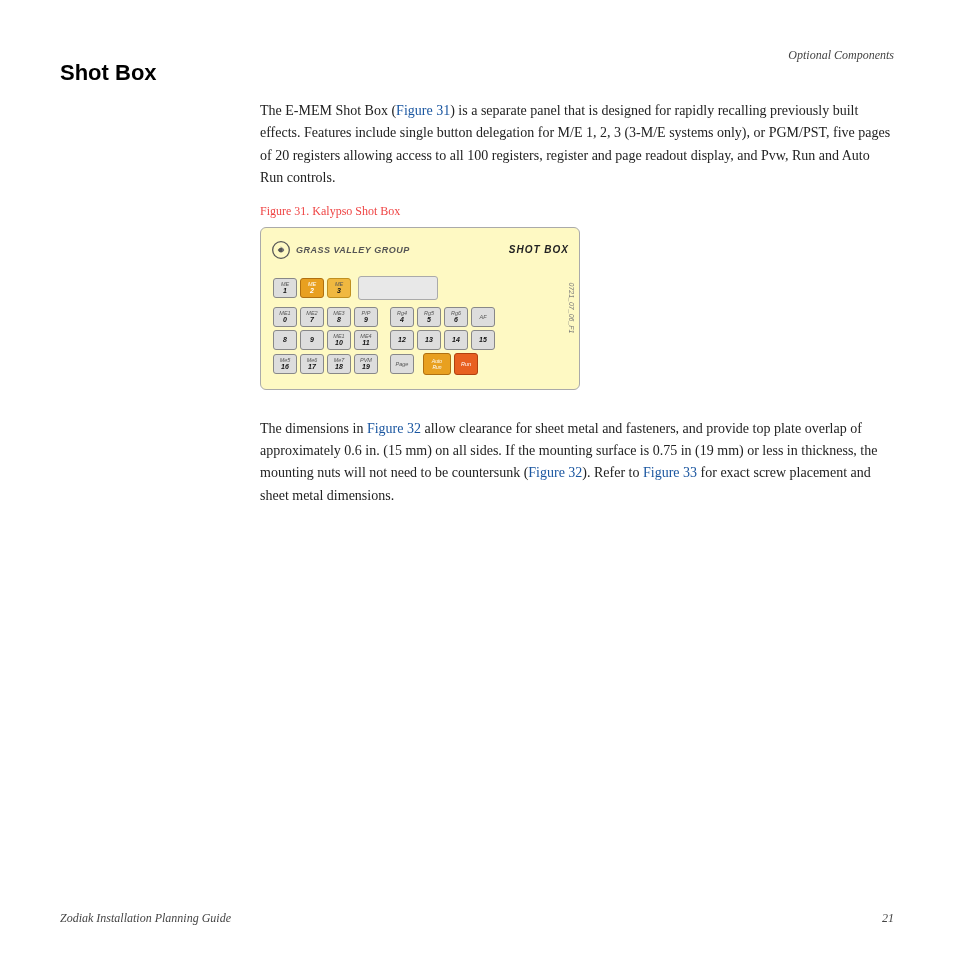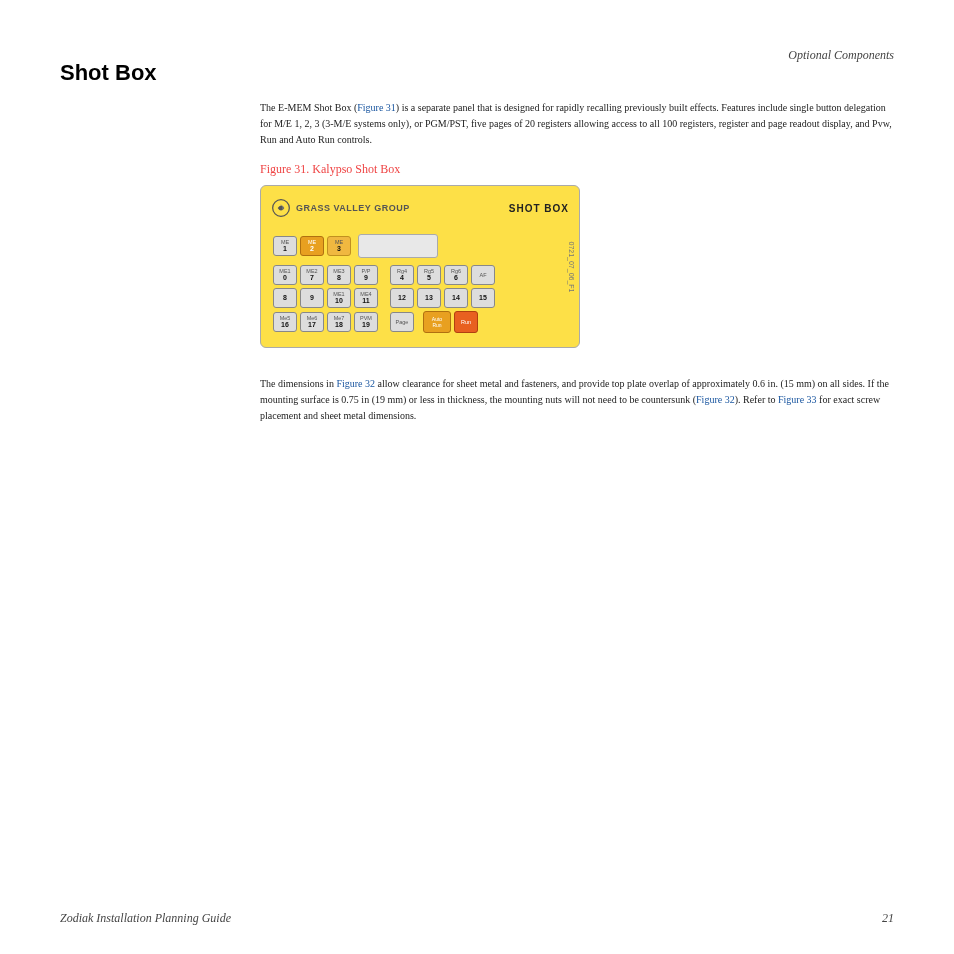--- a/index.html
+++ b/index.html
@@ -48,21 +48,21 @@
     .section-title {
       font-family: Arial, Helvetica, sans-serif;
       font-size: 22px;
       font-weight: bold;
       color: #000;
       margin-bottom: 14px;
     }
 
     .body-text {
       margin-left: 200px;
-      font-size: 10px;
+      font-size: 14px;
       line-height: 1.6;
       color: #222;
     }
 
     .figure-caption {
       margin-left: 200px;
       font-size: 12px;
       color: #ef4444;
       margin-top: 14px;
       margin-bottom: 8px;
@@ -76,23 +76,24 @@
     .link-text {
       color: #1a56a0;
     }
 
     
     .shot-box-figure {
       margin-left: 200px;
       width: 320px;
       border: 1.5px solid #aaa;
       border-radius: 6px;
-      background: #fde047;
+      background: #fef9c3;
       padding: 12px 10px 10px 10px;
       position: relative;
+      font-style: italic;
     }
 
     .shot-box-header {
       display: flex;
       justify-content: space-between;
       align-items: center;
       margin-bottom: 8px;
       padding-bottom: 4px;
     }
 

